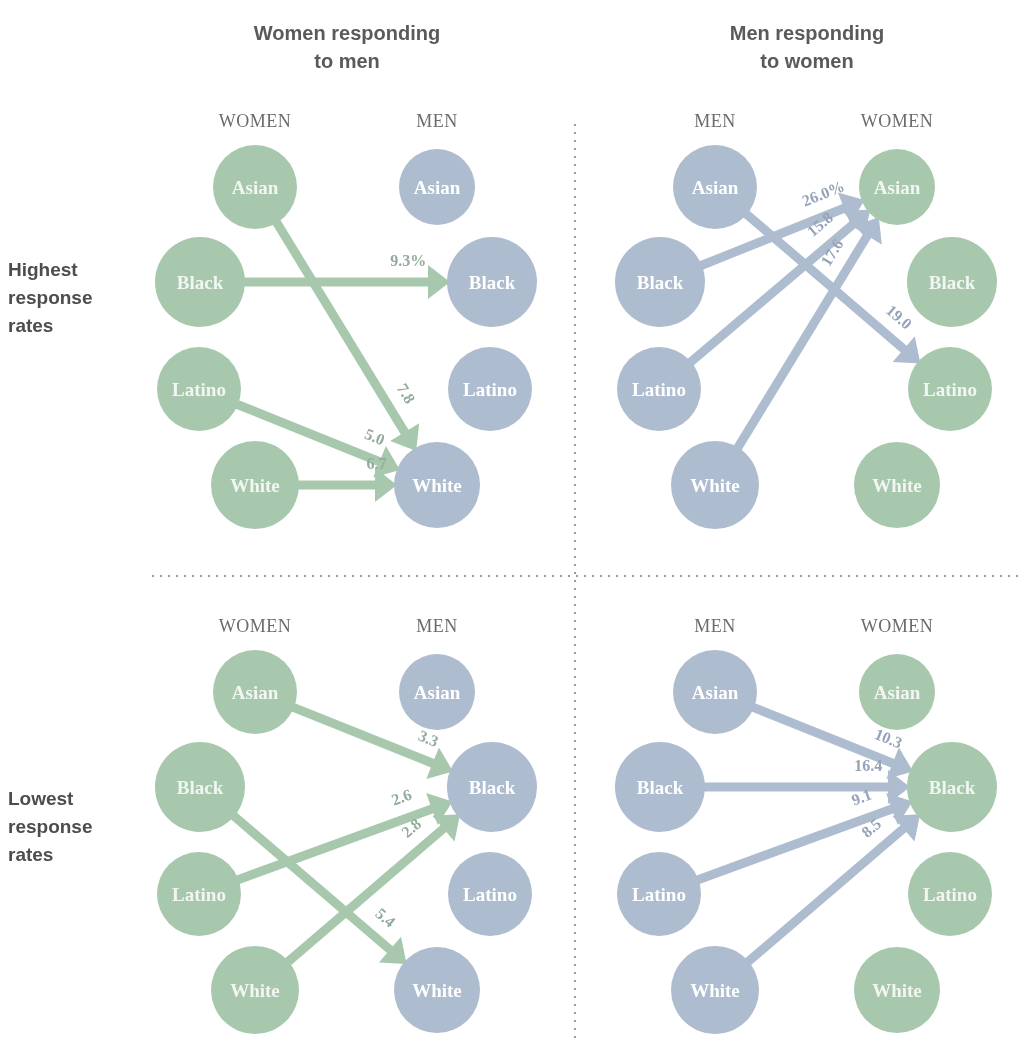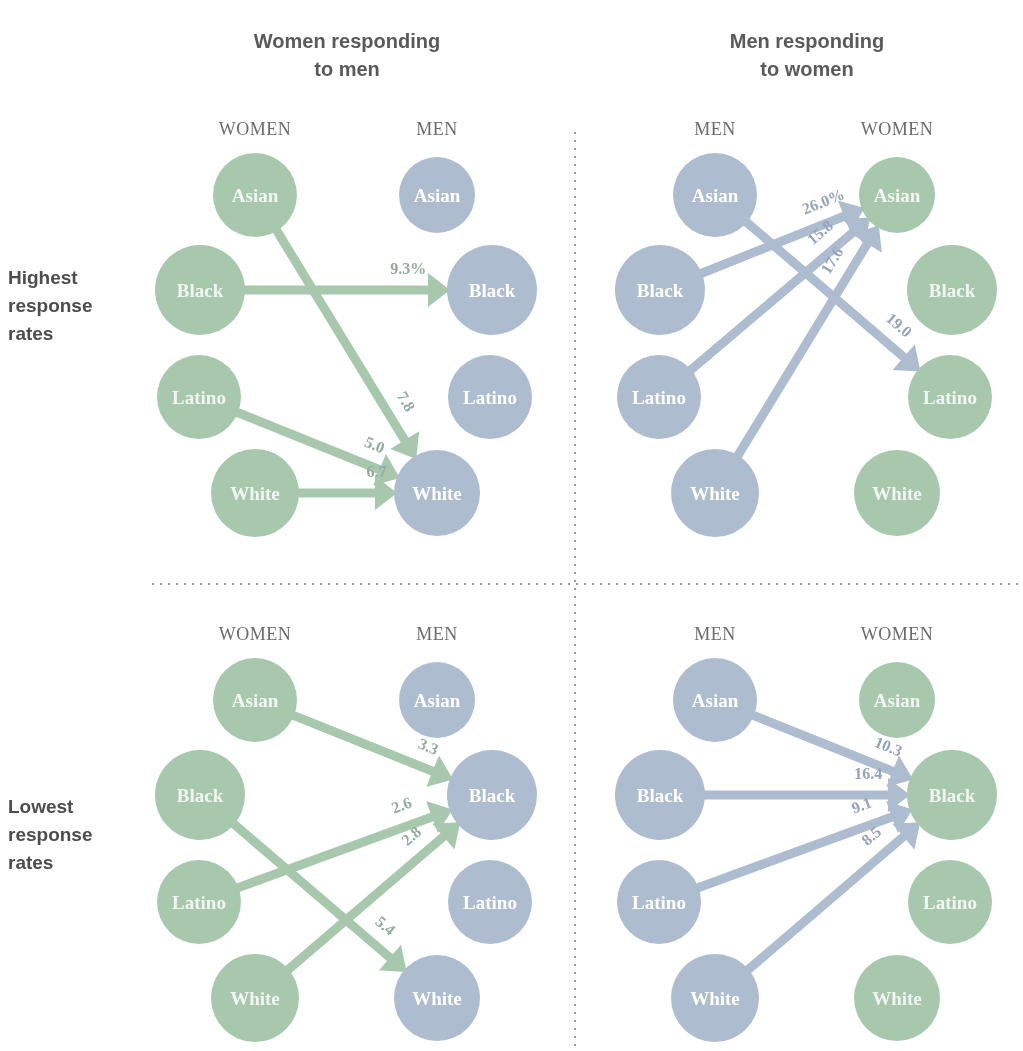--- a/index.html
+++ b/index.html
@@ -1,18 +1,18 @@
 <!DOCTYPE html>
 <html><head>
 <meta charset="utf-8">
 <style>
   html,body{margin:0;padding:0;background:#ffffff;}
   body{width:1023px;height:1051px;position:relative;overflow:hidden;
        font-family:"Liberation Sans",sans-serif;-webkit-font-smoothing:antialiased;}
-  #stage{position:absolute;left:0;top:12px;width:1023px;height:932px;text-align:center;}
+  #stage{position:absolute;left:0;top:4px;width:1023px;height:932px;text-align:center;}
   svg{display:block;}
   .panel-title{font-family:"Liberation Sans",sans-serif;font-weight:bold;font-size:20px;fill:#5a5a5a;}
   .row-label{font-family:"Liberation Sans",sans-serif;font-weight:bold;font-size:19px;fill:#4d4d4d;}
   .col-head{font-family:"Liberation Serif",serif;font-size:18px;fill:#6b6b6b;letter-spacing:.5px;}
   .node-label{font-family:"Liberation Serif",serif;font-weight:bold;font-size:19px;fill:#ffffff;}
   .node-label-soft{font-family:"Liberation Serif",serif;font-weight:bold;font-size:19px;fill:#f2f6f2;}
   .edge-val{font-family:"Liberation Serif",serif;font-size:16px;font-weight:bold;}
   .edge-val.green{fill:#93ab9c;}
   .edge-val.blue{fill:#94a3b8;}
 </style>

